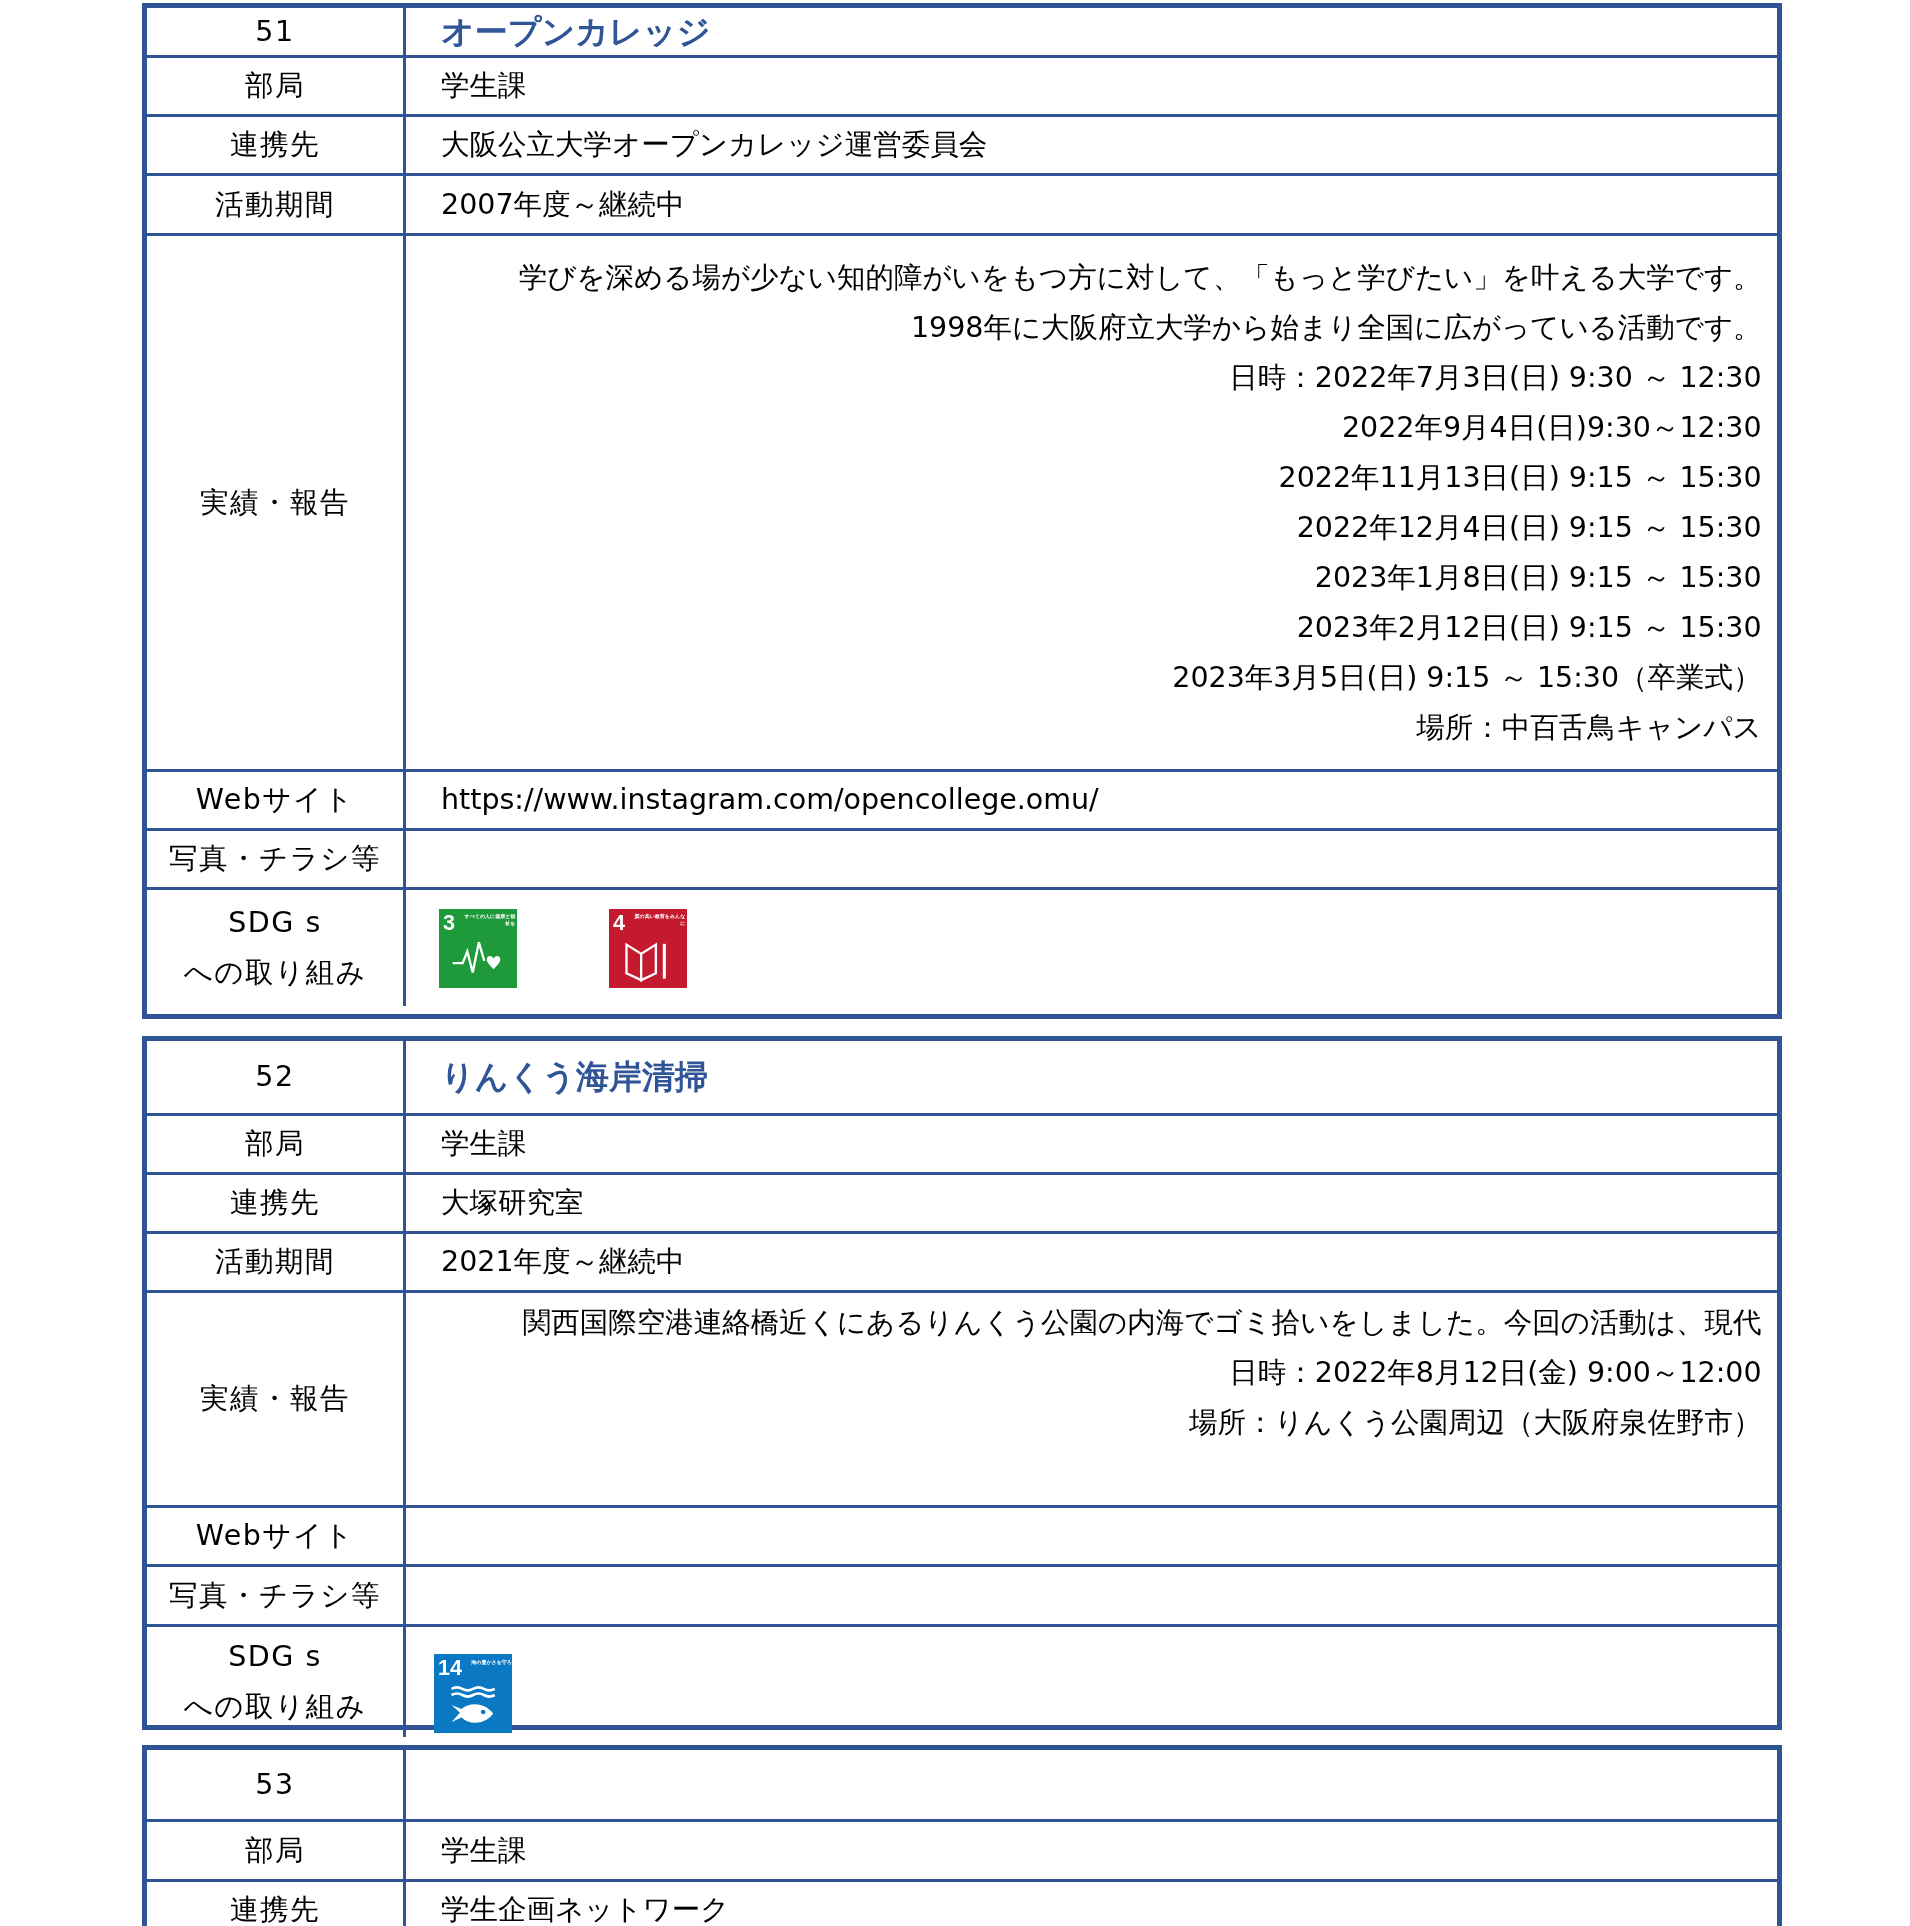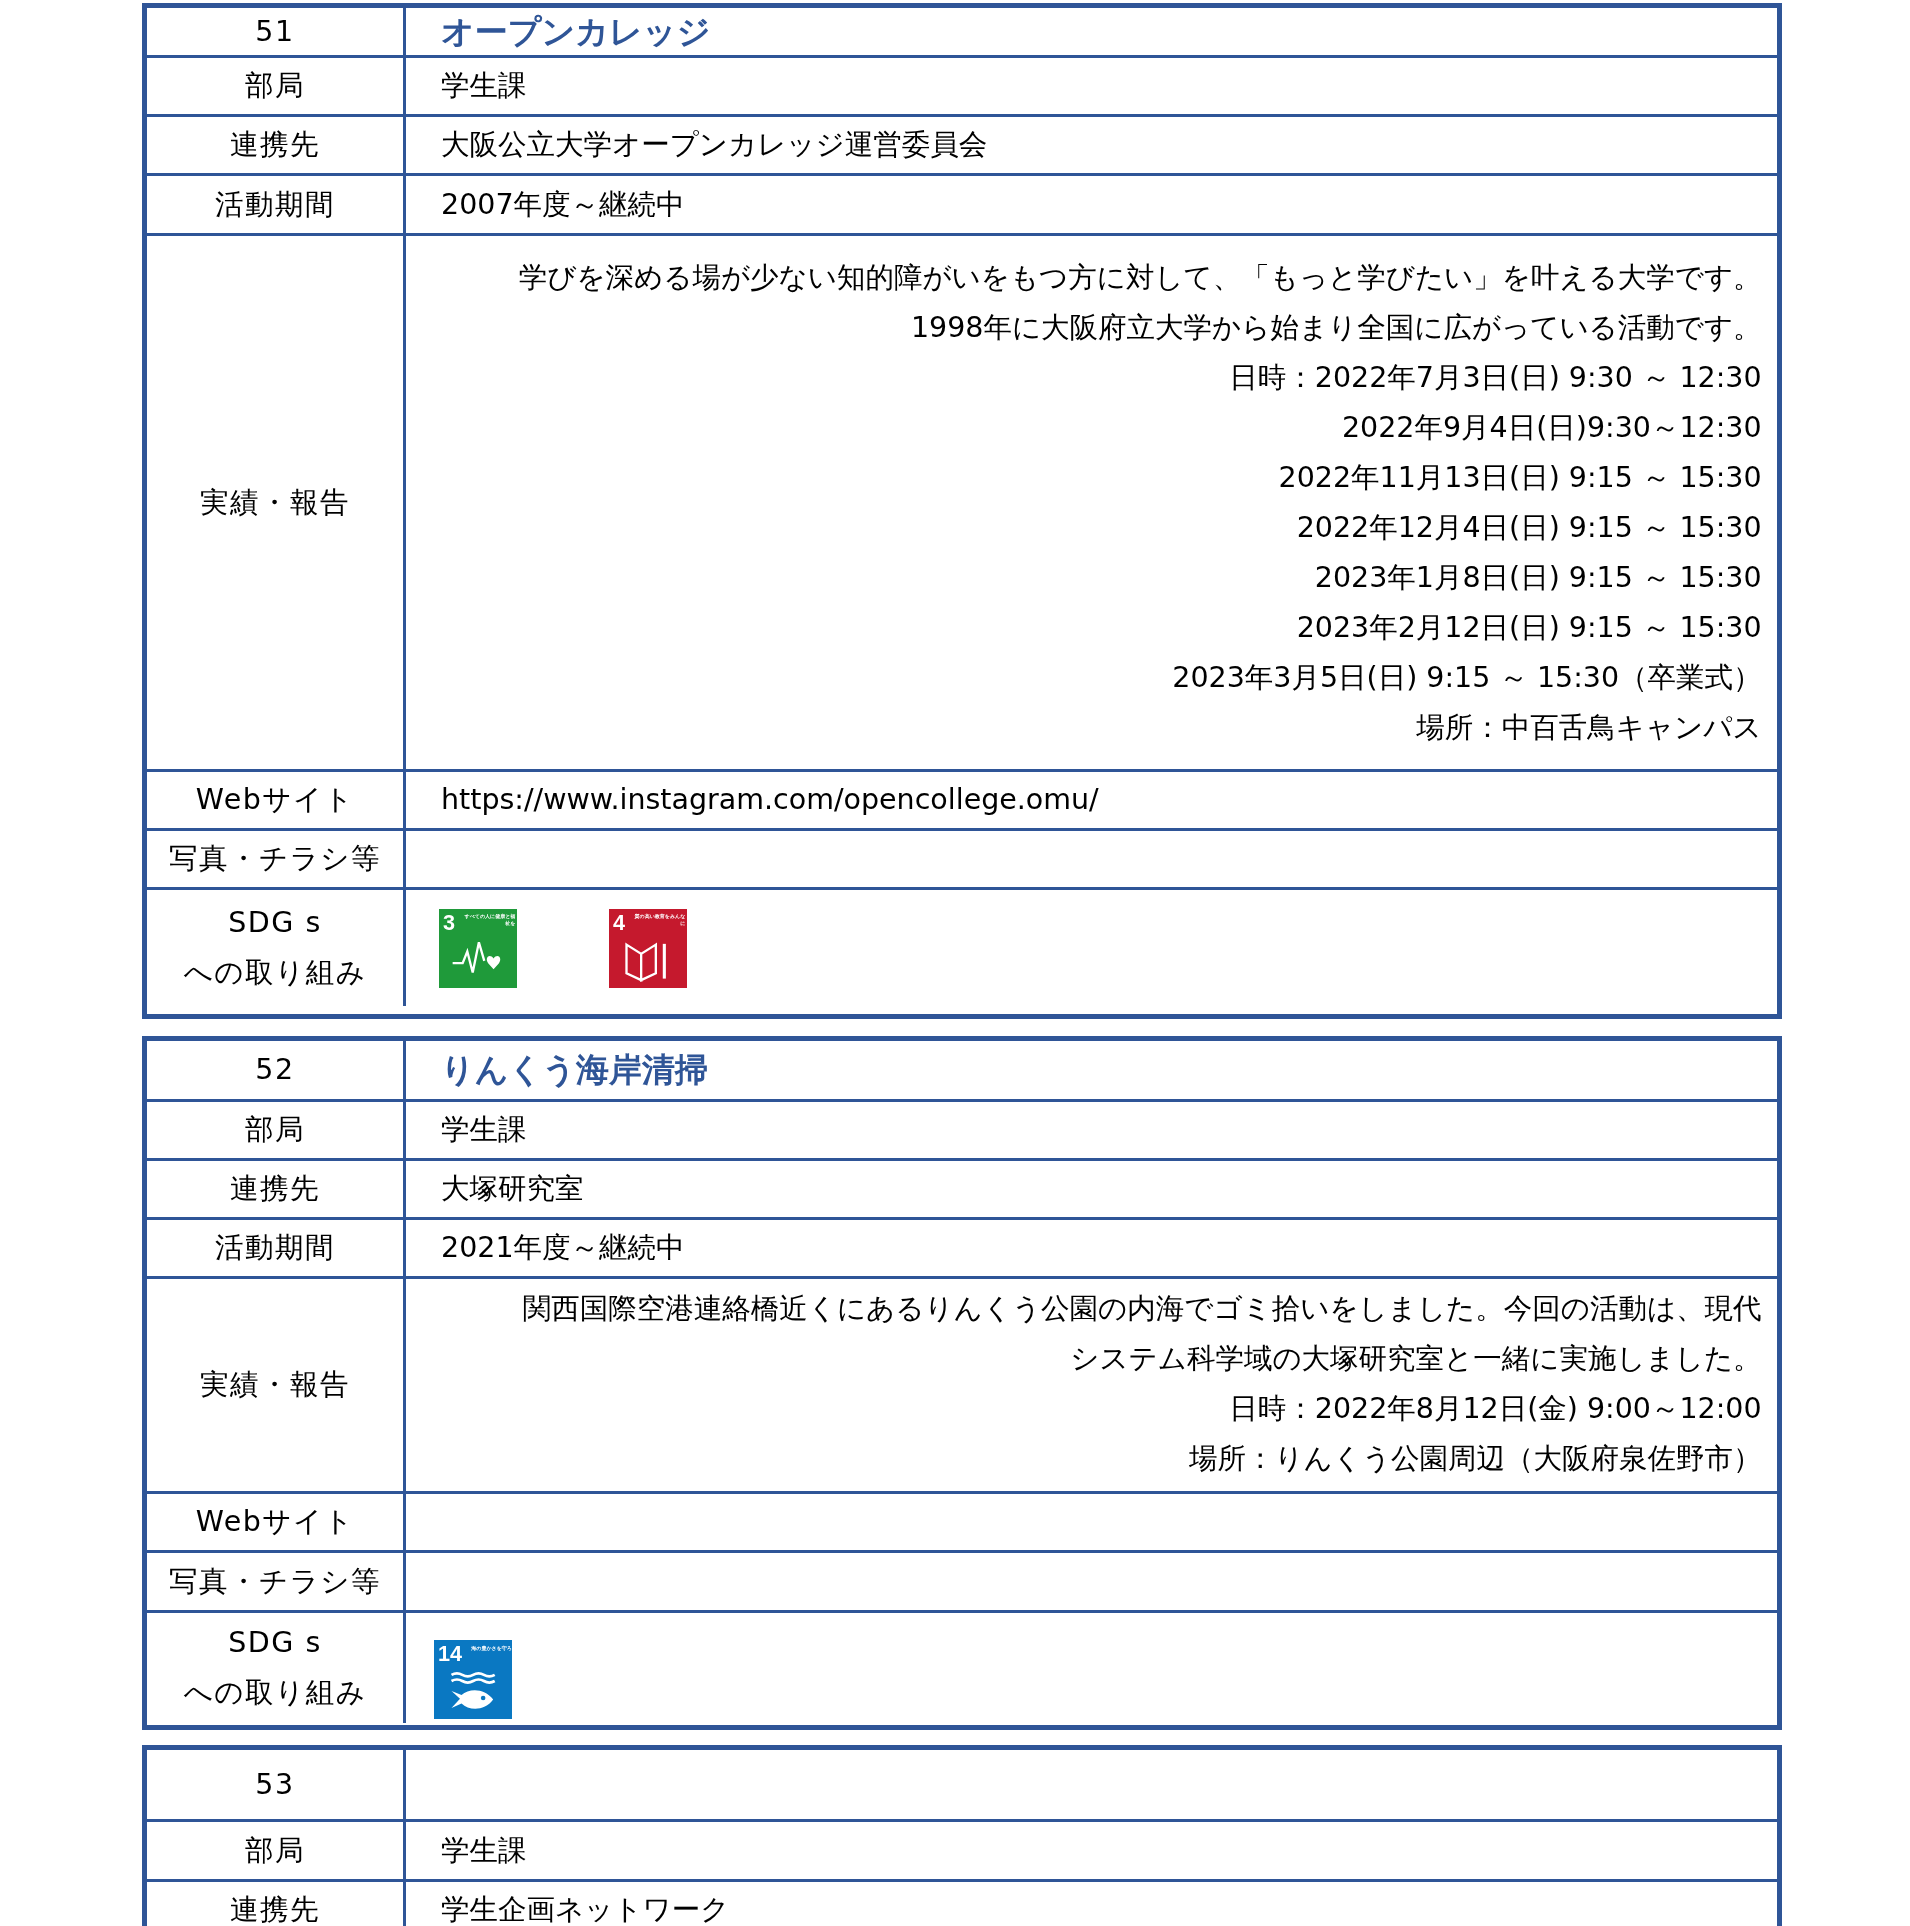--- a/index.html
+++ b/index.html
@@ -93,41 +93,40 @@
               <path d="M14 12 L52 36 L52 104 L14 86Z M90 12 L52 36 L52 104 L90 86Z" fill="none" stroke="#fff" stroke-width="6"></path>
               <rect x="108" y="10" width="8" height="90" fill="#fff"></rect>
             </svg>
         </div>
       </div>
     </div>
   </div>
 </div>
 
 <div class="entry" style="top:1036px;height:694px;">
-  <div class="row" style="height:58px;">
+  <div class="row" style="height:72px;">
     <div class="label">52</div>
     <div class="value title">りんくう海岸清掃</div>
   </div>
   <div class="row" style="height:59px;">
     <div class="label">部局</div>
     <div class="value">学生課</div>
   </div>
   <div class="row" style="height:59px;">
     <div class="label">連携先</div>
     <div class="value">大塚研究室</div>
   </div>
   <div class="row" style="height:59px;">
     <div class="label">活動期間</div>
     <div class="value">2021年度～継続中</div>
   </div>
   <div class="row" style="height:215px;">
     <div class="label">実績・報告</div>
     <div class="value report" style="padding-top:5.4px;">
       <span class="report-line">関西国際空港連絡橋近くにあるりんくう公園の内海でゴミ拾いをしました。今回の活動は、現代</span>
-      <span class="report-line">システム科学域の大塚研究室と一緒に実施しました。</span>
       <span class="report-line">日時：2022年8月12日(金) 9:00～12:00</span>
       <span class="report-line">場所：りんくう公園周辺（大阪府泉佐野市）</span>
     </div>
   </div>
   <div class="row" style="height:59px;">
     <div class="label">Webサイト</div>
     <div class="value"></div>
   </div>
   <div class="row" style="height:60px;">
     <div class="label">写真・チラシ等</div>

